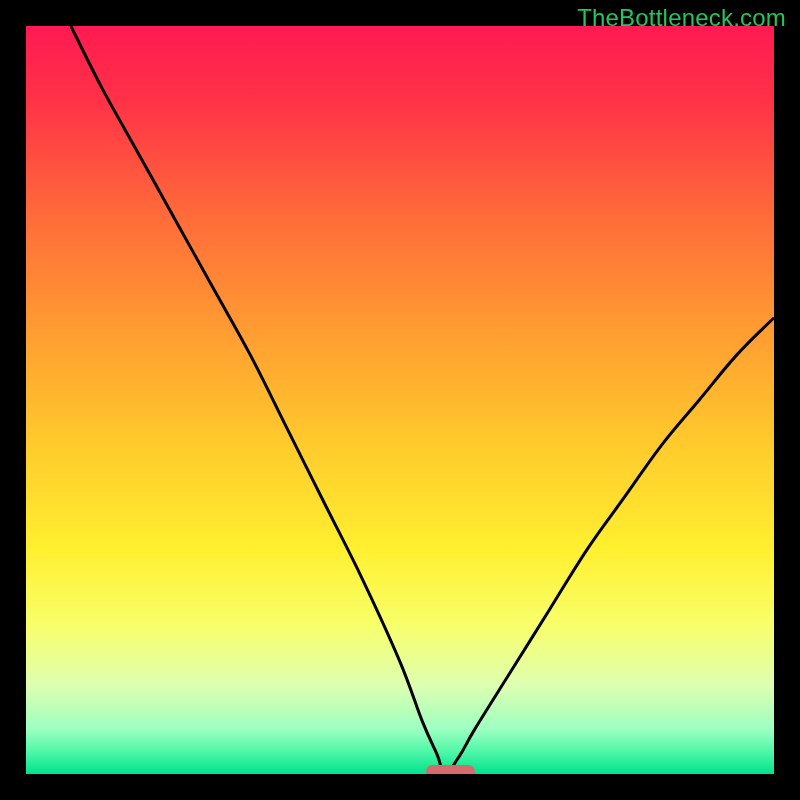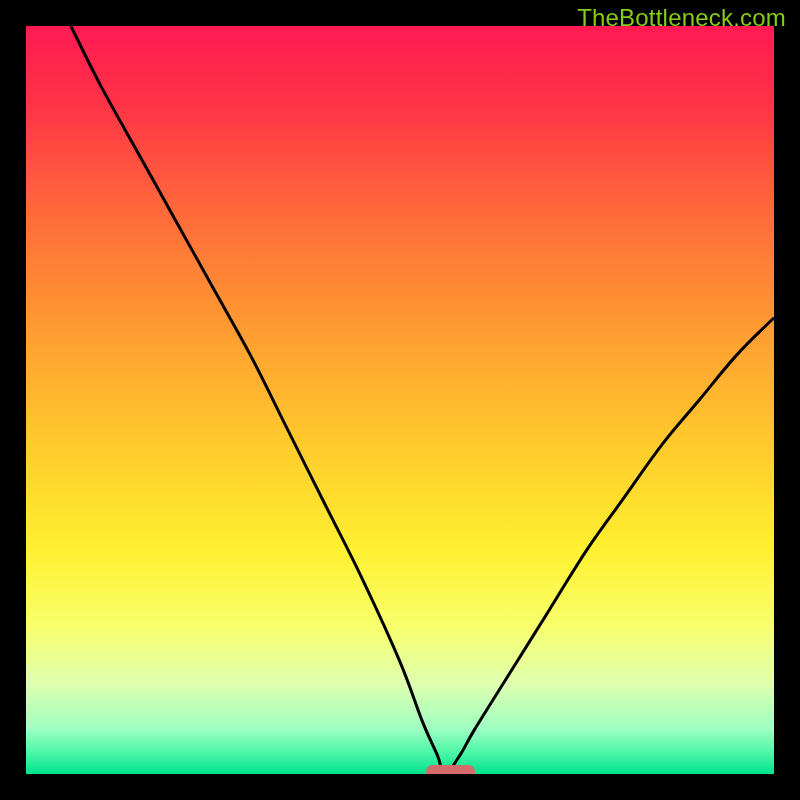--- a/index.html
+++ b/index.html
@@ -14,21 +14,21 @@
   .frame {
     position: relative;
     width: 800px;
     height: 800px;
     background: #000;
   }
   .watermark {
     position: absolute;
     top: 4px;
     right: 14px;
-    color: #84cc16;
+    color: #22c55e;
     font-size: 24px;
     font-weight: 400;
     letter-spacing: 0.2px;
     z-index: 10;
   }
   .plot-area {
     position: absolute;
     left: 26px;
     top: 26px;
     width: 748px;

